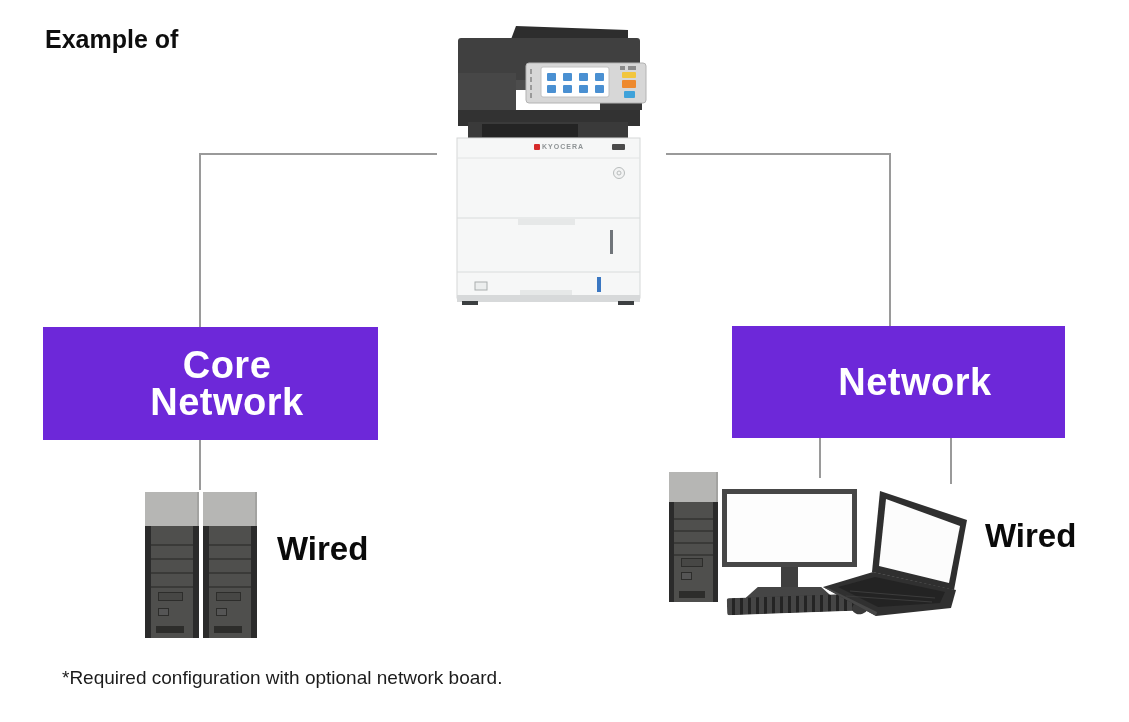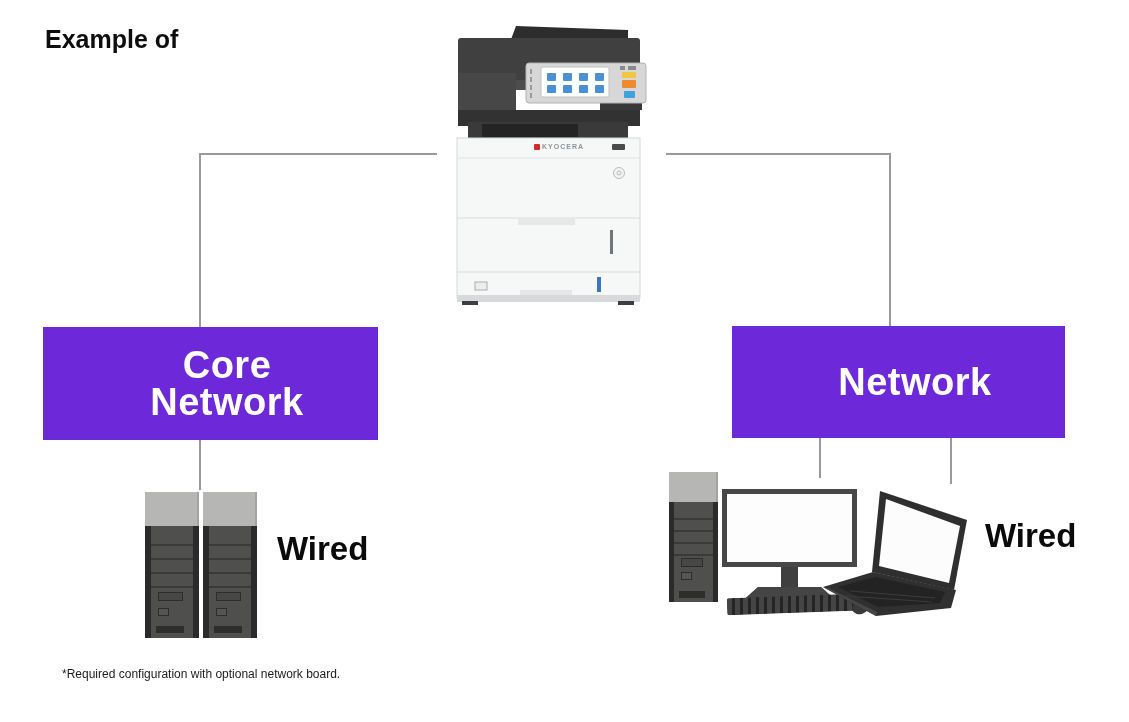--- a/index.html
+++ b/index.html
@@ -19,21 +19,21 @@
             font-weight:bold; font-size:38px; line-height:37px; letter-spacing:0.5px;padding-left:33px; }
   .box-core { left:43px; top:327px; width:335px; height:113px; }
   .box-company { left:732px; top:326px; width:333px; height:112px; }
 
   
   .conn-label { position:absolute; font-weight:bold; color:#0a0a0a; font-size:33px; line-height:37px; }
   .label-core { left:277px; top:530px; }
   .label-company { left:985px; top:517px; }
 
   
-  .footnote { position:absolute; left:62px; top:667px; font-size:12px; color:#1c1c1c; }
+  .footnote { position:absolute; left:62px; top:667px; font-size:19px; color:#1c1c1c; }
 
   
   .printer { position:absolute; left:450px; top:18px; width:200px; height:292px; }
   .kyocera-logo { position:absolute; left:84px; top:125px; display:flex; align-items:center; gap:2px;
                   font-size:7px; font-weight:bold; color:#8f9496; letter-spacing:1px; }
   .logo-mark { display:inline-block; width:6px; height:6px; background:#d62b2b; border-radius:1px; }
 
   
   .tower { position:absolute; }
   .tower .cap { background:#b6b6b4; border-right:2px solid #a3a3a1; }

